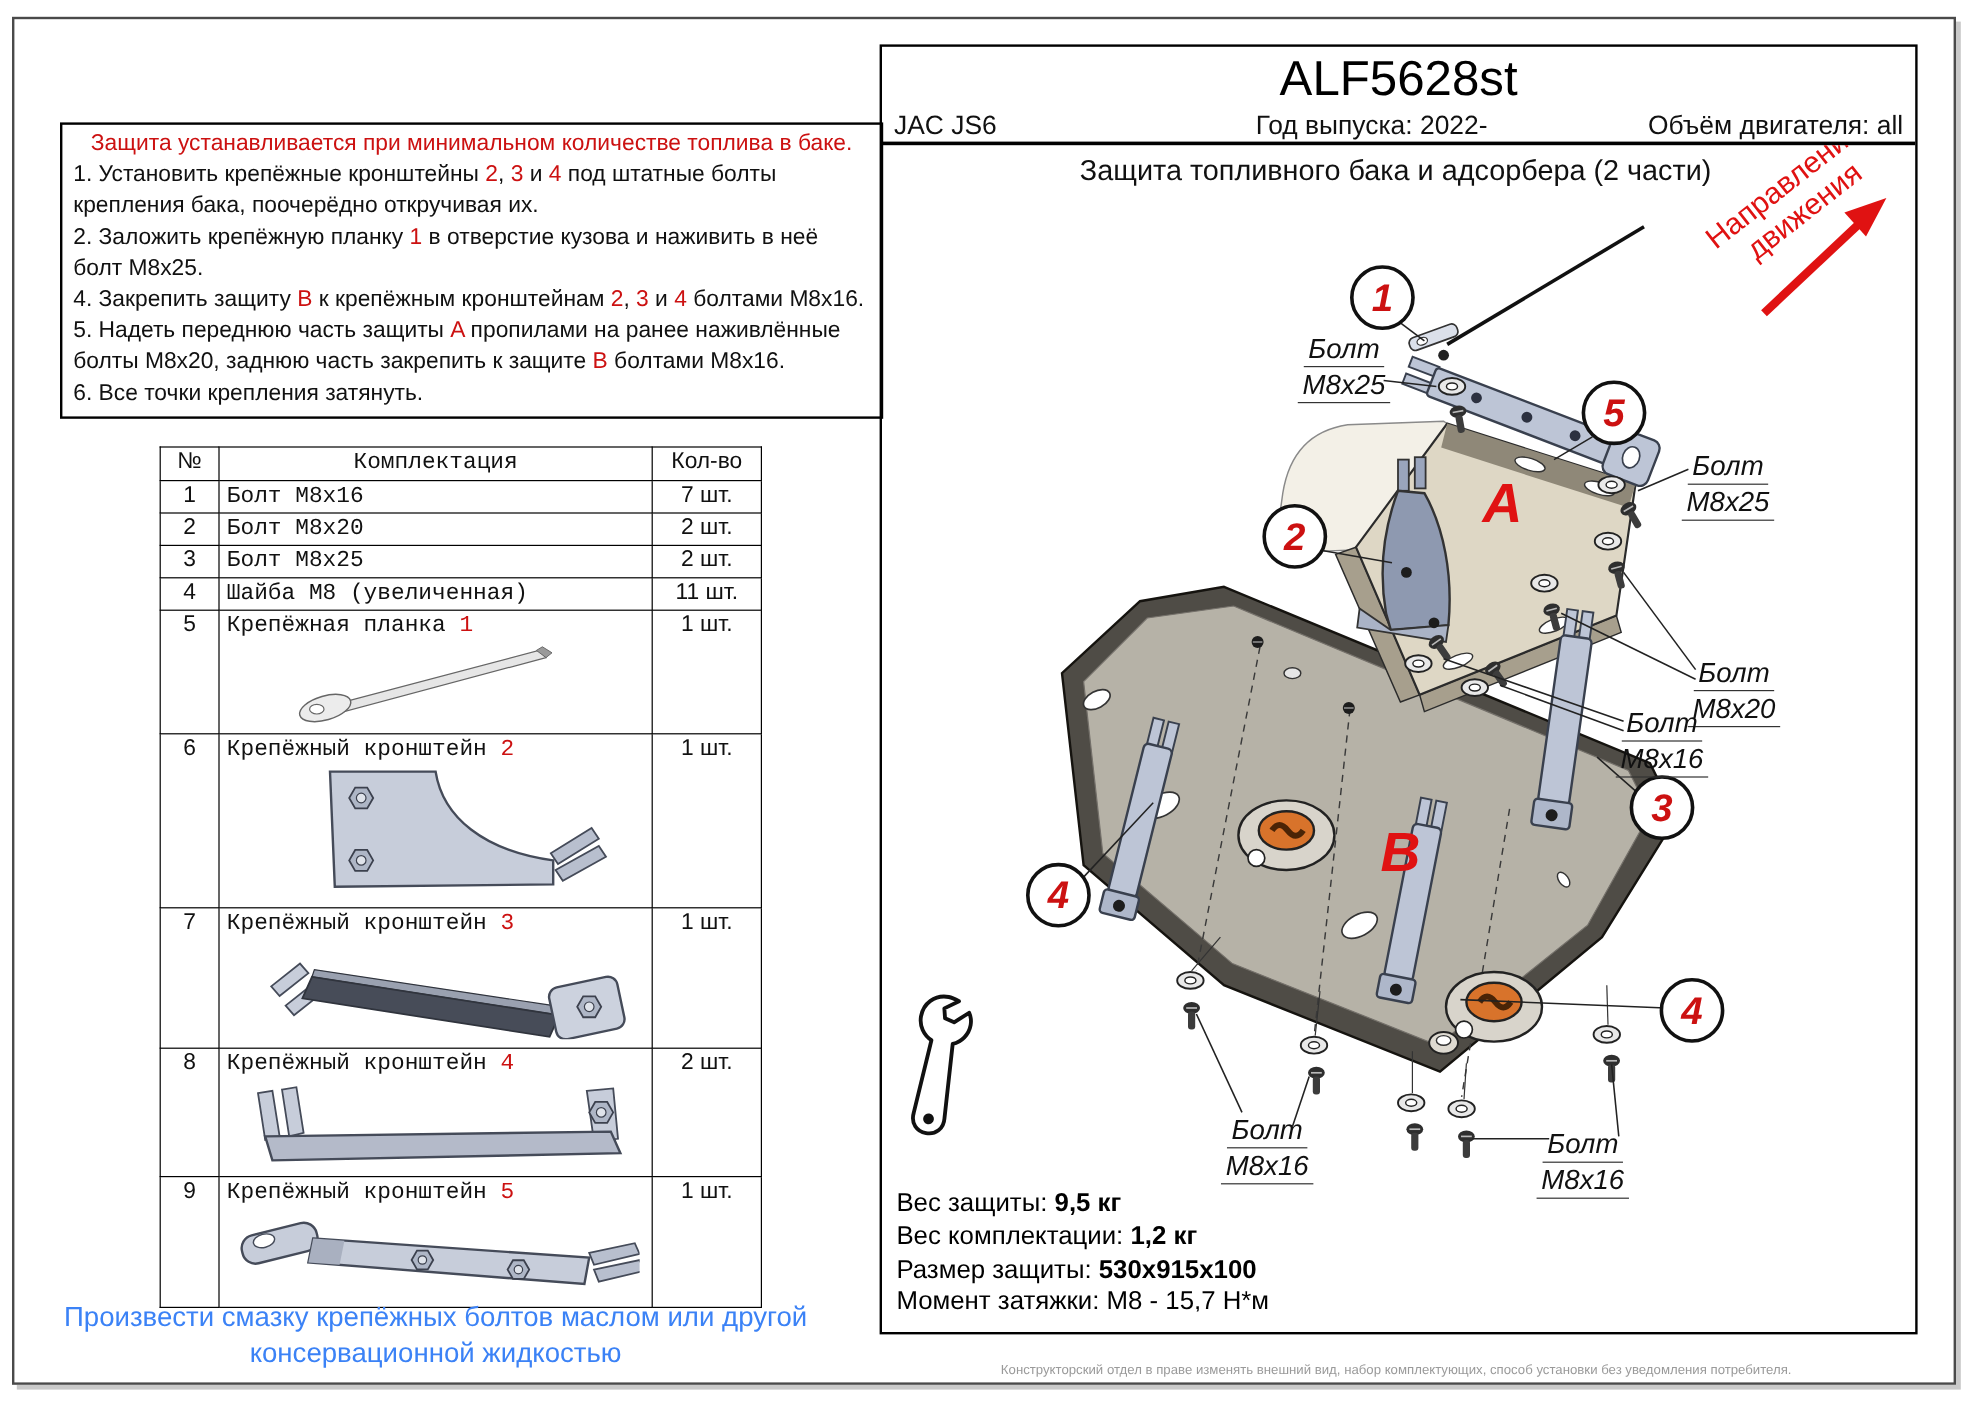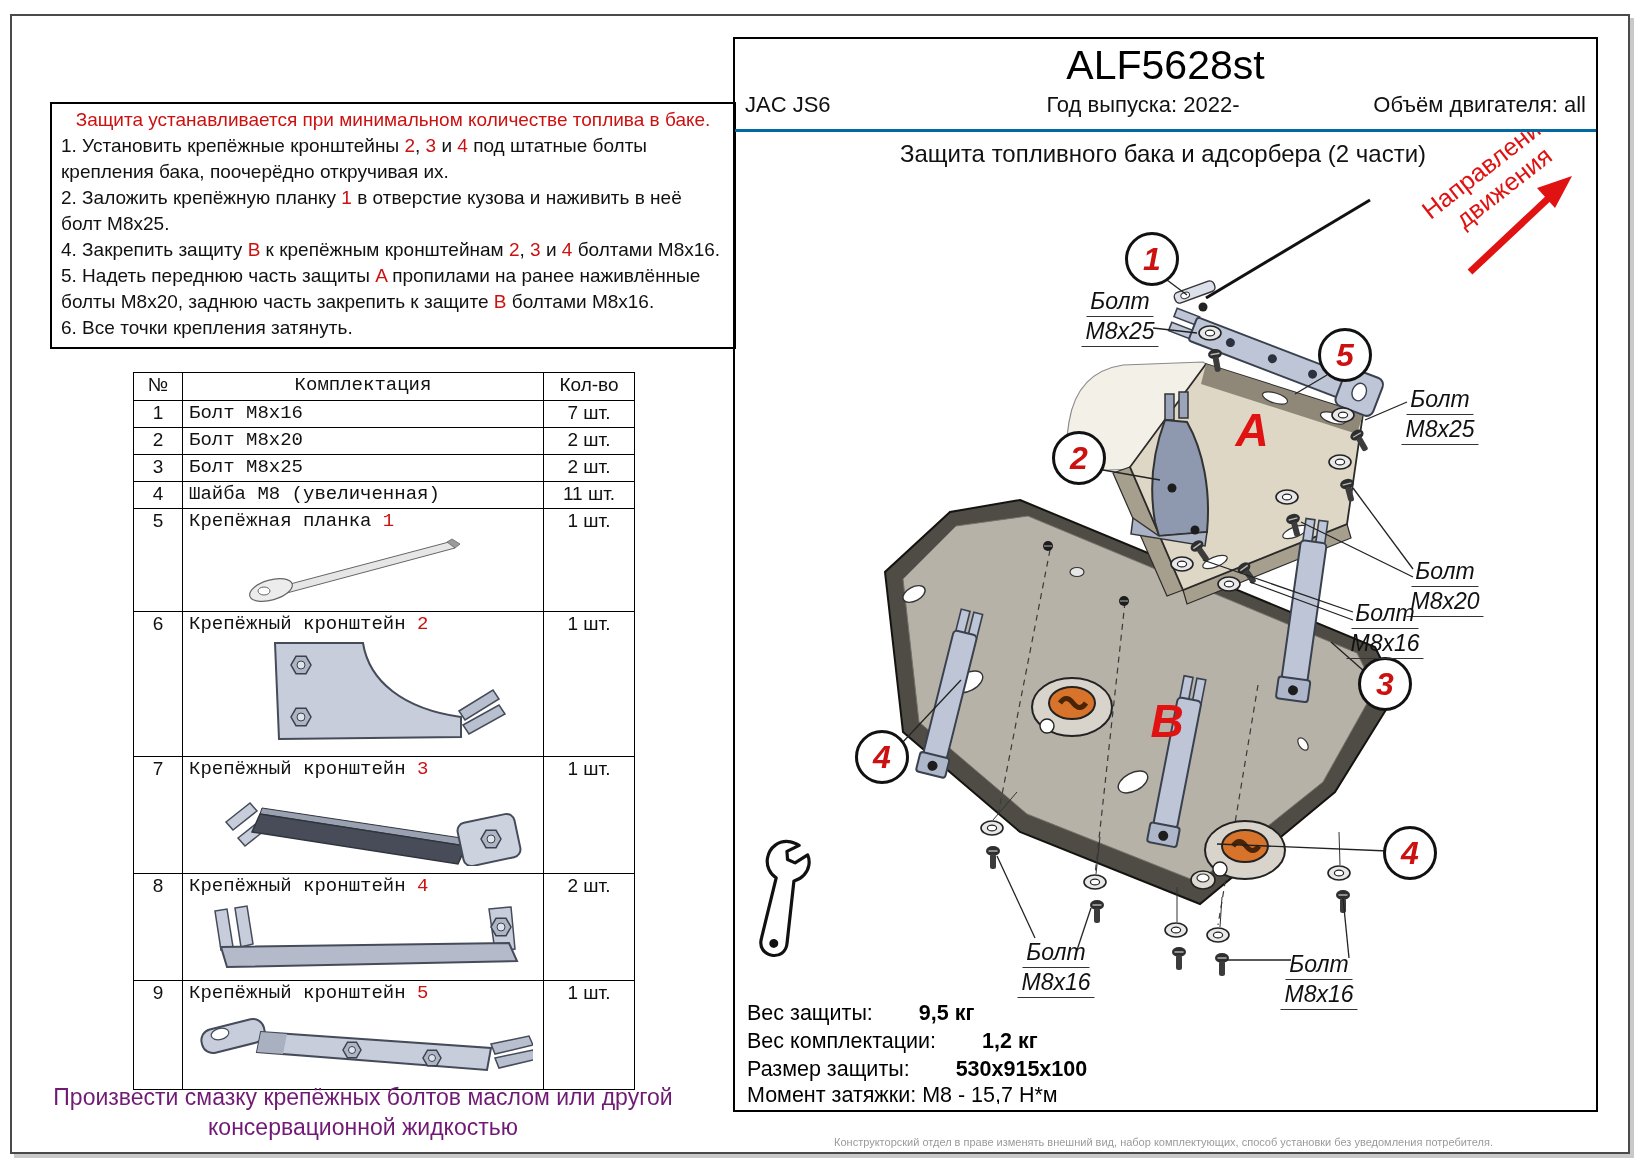--- a/index.html
+++ b/index.html
@@ -19,25 +19,25 @@
   
   table.parts{position:absolute;left:133px;top:372px;border-collapse:collapse;table-layout:fixed;}
   table.parts td{border:1.6px solid #000;font-size:19px;vertical-align:top;padding:1px 6px;}
   table.parts td.cnum{width:36px;text-align:center;}
   table.parts td.cname{width:348px;text-align:left;font-family:Liberation Mono, monospace;}
   table.parts td.cqty{width:78px;text-align:center;}
   table.parts tr.hrow td{text-align:center;height:25px;}
   .pimg{text-align:center;margin-top:2px;}
   
   .grease{position:absolute;left:30px;top:1082px;width:666px;text-align:center;
-          font-size:23px;line-height:1.32;color:#701a75;}
+          font-size:23px;line-height:1.32;color:#3b82f6;}
   
   .panel{position:absolute;left:733px;top:37px;width:861px;height:1071px;border:2.5px solid #000;}
   .p-title{text-align:center;font-size:41px;padding-top:3px;height:50px;color:#000;}
-  .p-row2{display:flex;align-items:flex-start;padding:0 10px 11px 10px;font-size:22px;border-bottom:3px solid #0369a1;}
+  .p-row2{display:flex;align-items:flex-start;padding:0 10px 0 10px;font-size:22px;border-bottom:3px solid #000000;}
   .p-row2 .l{width:210px;text-align:left;}
   .p-row2 .m{flex:1;text-align:center;}
   .p-row2 .r{width:255px;text-align:right;}
   .diagram{position:relative;width:856px;height:972px;overflow:hidden;}
   .d-title{position:absolute;left:0;top:8px;width:100%;text-align:center;font-size:24px;color:#111;}
   .dir-label{position:absolute;left:655px;top:16px;width:210px;transform:rotate(-38deg);
              text-align:center;font-size:25px;line-height:1.12;color:#e01212;}
   .d-svg{position:absolute;left:0;top:0;}
   
   .callout{position:absolute;width:48px;height:48px;border:3px solid #111;border-radius:50%;background:#fff;
@@ -45,21 +45,21 @@
            font-size:32px;font-weight:bold;font-style:italic;color:#cc1111;}
   
   .bolt-label{position:absolute;transform:translateX(-50%);text-align:center;font-size:23px;
               font-style:italic;line-height:1.26;color:#111;white-space:nowrap;}
   .bolt-label span{display:inline-block;border-bottom:1.6px solid #333;padding:0 4px;}
   
   .pletter{position:absolute;transform:translate(-50%,-50%);font-size:46px;font-weight:bold;
            font-style:italic;color:#e01212;}
   
   .spec-line{position:absolute;left:12px;font-size:21.5px;color:#000;white-space:nowrap;}
-  .spec-line b{font-weight:bold;margin-left:40px;}
+  .spec-line b{font-weight:bold;}
   
   .doc-footer{position:absolute;left:733px;top:1136px;width:861px;text-align:center;
               font-size:11px;color:#9a9a9a;}
 </style>
 </head>
 <body>
 
 <div id="page">
   <div class="frame"></div>
 

